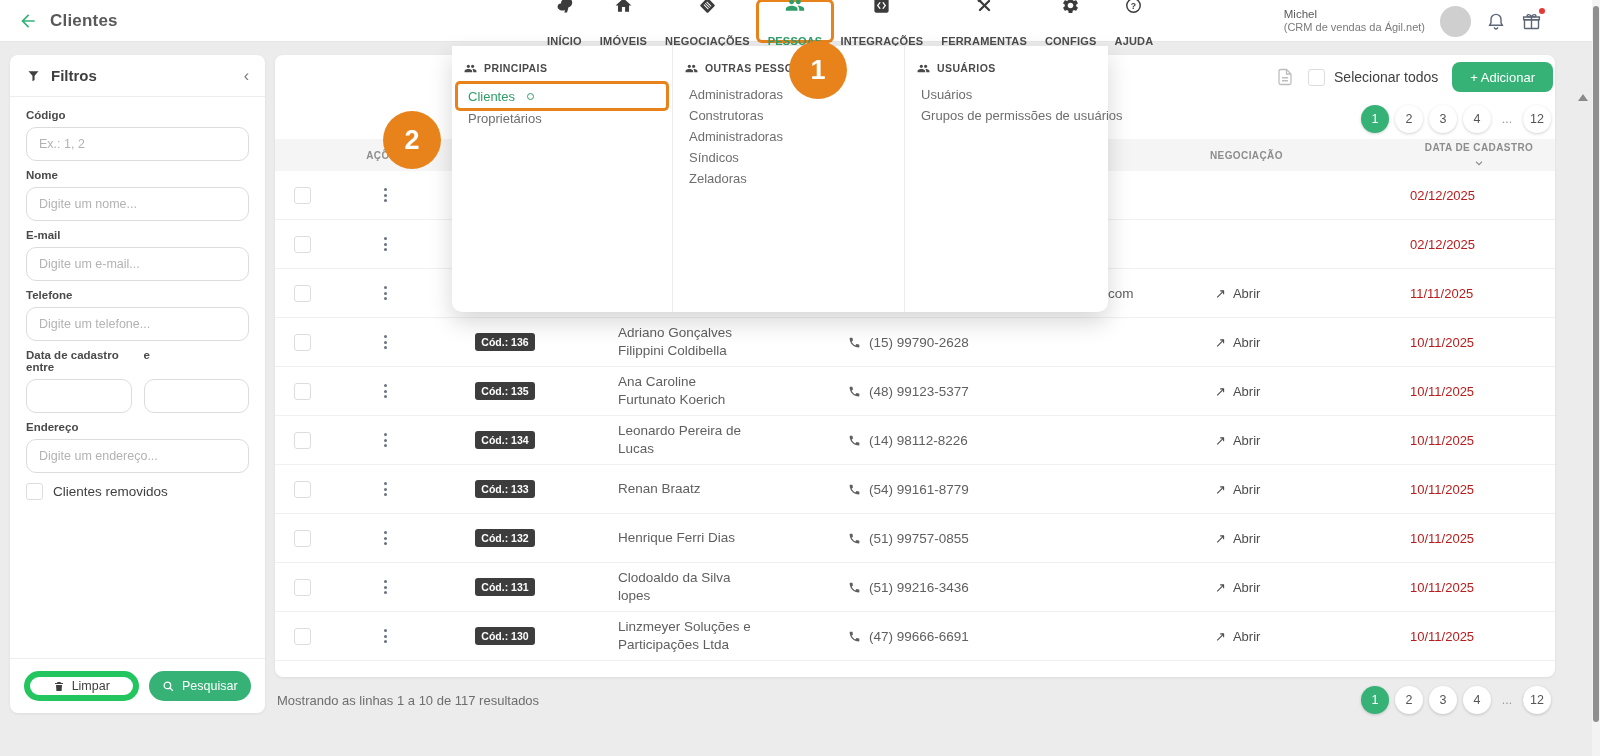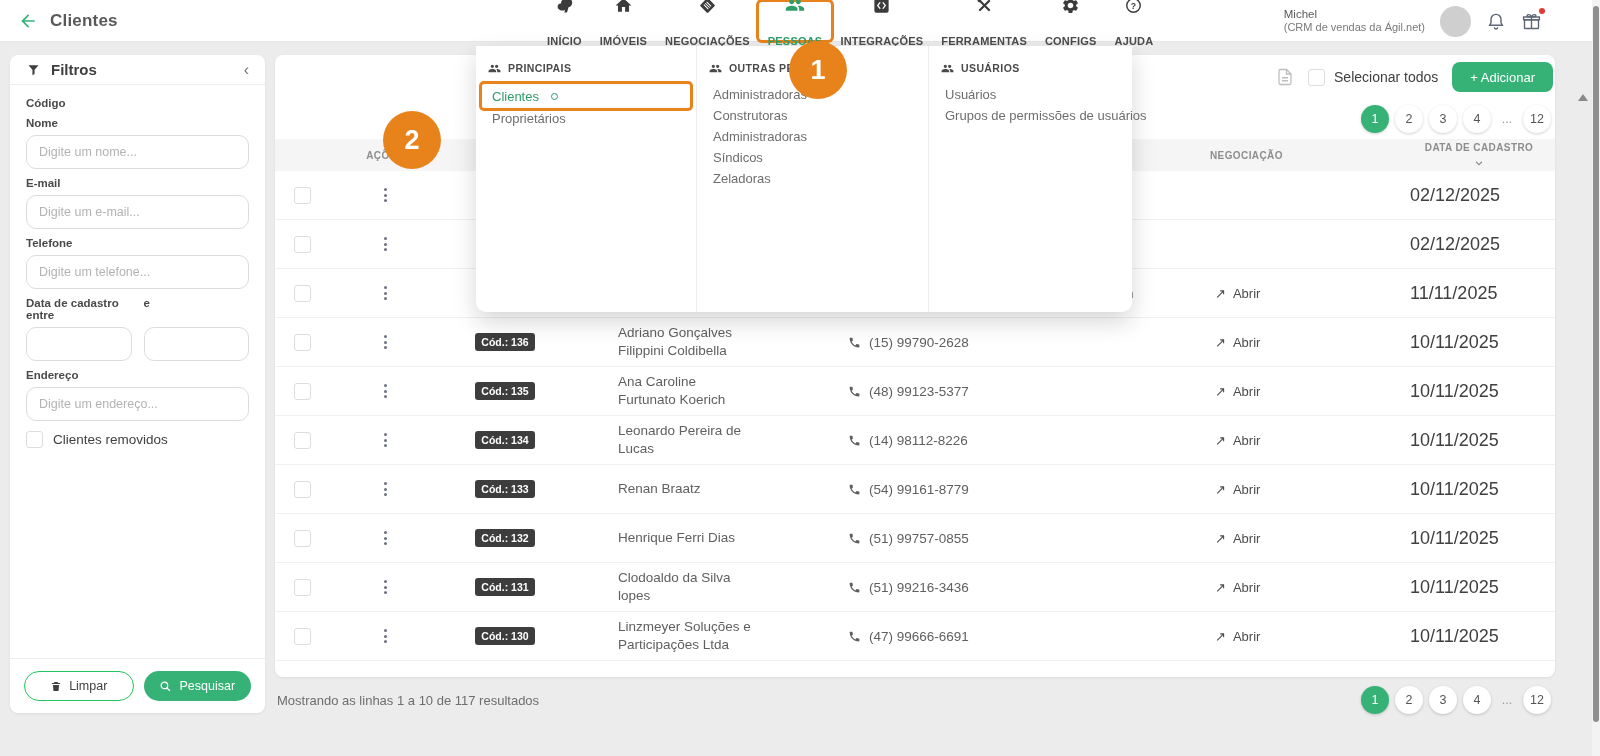--- a/index.html
+++ b/index.html
@@ -27,36 +27,36 @@
   .tb-user{position:absolute;right:58px;top:0;height:42px;display:flex;align-items:center;gap:15px;}
   .uname{text-align:left;line-height:1.25;}
   .uname .un{font-size:11.5px;color:#5a5a5a;}
   .uname .usub{font-size:11px;color:#7a7a7a;}
   .avatar{width:31px;height:31px;border-radius:50%;background:#cfcfcf;}
   .tb-ic{color:#5d6675;position:relative;cursor:pointer;}
   .gift-dot{position:absolute;right:-3px;top:-3px;width:6px;height:6px;border-radius:50%;background:#e53935;}
 
   
   .filters-card{position:absolute;left:10px;top:55px;width:255px;height:658px;background:#fff;border-radius:8px;box-shadow:0 1px 3px rgba(0,0,0,.07);display:flex;flex-direction:column;z-index:2;}
-  .f-head{height:30px;display:flex;align-items:center;gap:10px;padding:0 16px;border-bottom:1px solid var(--line);}
+  .f-head{height:42px;display:flex;align-items:center;gap:10px;padding:0 16px;border-bottom:1px solid var(--line);}
   .f-title{font-size:15px;font-weight:700;color:#3f3f3f;flex:1;}
   .f-collapse{font-size:16px;color:#777;cursor:pointer;}
   .f-body{flex:1;padding:12px 16px 0 16px;}
   .fgroup{margin-bottom:8px;}
   .flabel{font-size:11.5px;font-weight:700;color:#4a4a4a;margin-bottom:6px;display:block;}
   .finput{width:100%;height:34px;border:1px solid #dcdcdc;border-radius:10px;padding:0 12px;font-size:12.5px;color:#555;font-family:"Liberation Sans",sans-serif;outline:none;background:#fff;}
   .finput::placeholder{color:#b3b3b3;}
   .daterow{display:flex;gap:12px;}
   .daterow .col{flex:1;}
   .chkrow{display:flex;align-items:center;gap:10px;margin-top:10px;cursor:pointer;}
   .chk{width:17px;height:17px;border:1.5px solid #ddd;border-radius:3px;background:#fff;flex:none;}
   .chklabel{font-size:13.5px;color:#3f3f3f;}
   .f-foot{border-top:1px solid var(--line);padding:12px 14px;display:flex;gap:10px;}
   .btn{height:30px;border-radius:16px;display:flex;align-items:center;justify-content:center;gap:7px;font-size:12.5px;cursor:pointer;flex:1;}
-  .btn-clear{background:#fff;border:1px solid #22c55e;color:#3f3f3f;}
+  .btn-clear{background:#fff;border:6px solid #22c55e;color:#3f3f3f;}
   .btn-search{background:var(--green);border:none;color:#fff;}
 
   
   .main-col{position:absolute;left:275px;top:55px;width:1280px;z-index:1;}
   .table-card{background:#fff;border-radius:8px;box-shadow:0 1px 3px rgba(0,0,0,.07);height:622px;overflow:hidden;}
   .controls{height:44px;display:flex;align-items:center;justify-content:flex-end;gap:14px;padding:0 2px;}
   .doc-ic{color:#bdbdbd;}
   .selall{display:flex;align-items:center;gap:9px;cursor:pointer;}
   .selall .chklabel{font-size:14px;color:#3f3f3f;}
   .btn-add{height:30px;padding:0 18px;border-radius:8px;background:var(--green);color:#fff;font-size:13px;display:flex;align-items:center;border:none;cursor:pointer;font-family:"Liberation Sans",sans-serif;}
@@ -77,27 +77,27 @@
   .kebab i{width:3px;height:3px;border-radius:50%;background:#6b7280;}
   .c-code{display:flex;justify-content:center;}
   .badge{background:#3d3d3d;color:#fff;font-size:10.5px;font-weight:700;padding:3px 6px;border-radius:3px;white-space:nowrap;}
   .c-name{padding-left:48px;}
   .c-name span{display:inline-block;max-width:138px;line-height:1.35;}
   .c-phone{padding-left:28px;display:flex;align-items:center;gap:8px;}
   .c-phone .pic{color:#5f5f5f;}
   .c-email{padding-left:58px;font-size:13.5px;color:#5f5f5f;}
   .c-open{display:flex;align-items:center;gap:7px;padding-left:5px;cursor:pointer;font-size:13px;color:#4c4c4c;}
   .c-open .arr{font-size:13px;color:#4c4c4c;}
-  .c-date{padding-left:45px;font-size:18px;color:#404040;}
+  .c-date{padding-left:45px;font-size:13px;color:#b91c1c;}
   .footrow{margin-top:8px;display:flex;align-items:center;justify-content:space-between;padding-left:2px;}
   .summary{font-size:13px;color:#6e6e6e;}
   .footrow .pagerow{height:30px;}
 
   
-  .menu-panel{position:absolute;left:476px;top:46px;width:656px;height:266px;background:#fff;border-radius:0 0 10px 10px;box-shadow:0 10px 24px rgba(0,0,0,.16);display:flex;z-index:40;}
+  .menu-panel{position:absolute;left:452px;top:46px;width:656px;height:266px;background:#fff;border-radius:0 0 10px 10px;box-shadow:0 10px 24px rgba(0,0,0,.16);display:flex;z-index:40;}
   .menu-col{padding-top:14px;}
   .mc1{width:220px;}
   .mc2{width:232px;border-left:1px solid #ececec;}
   .mc3{width:204px;border-left:1px solid #ececec;}
   .menu-head{display:flex;align-items:center;gap:7px;padding:0 12px;font-size:10.5px;font-weight:700;color:#4a4a4a;letter-spacing:.4px;height:16px;}
   .menu-head .mic{color:#4a4a4a;}
   .menu-item{height:21px;display:flex;align-items:center;padding:0 16px;font-size:13px;color:#6e6e6e;cursor:pointer;white-space:nowrap;}
   .menu-item.first{margin-top:8px;}
   .menu-item.selected{color:var(--green-dark);height:24px;}
   .menu-item.annotated{box-shadow:0 0 0 3px var(--orange);border-radius:2px;margin-left:6px;margin-right:6px;padding-left:10px;}
@@ -232,20 +232,21 @@
         <svg width="15" height="15" viewBox="0 0 24 24" fill="#3f3f3f">
             <path d="M4 5h16l-6.3 7.5V19l-3.4 2v-8.5z"></path>
           </svg>
       </span>
       <span class="f-title">Filtros</span>
       <span class="f-collapse">‹</span>
     </div>
     <div class="f-body">
       <div class="fgroup">
         <label class="flabel">Código</label>
+        <input class="finput" type="text" placeholder="Ex.: 1, 2" style="">
       </div>
       <div class="fgroup">
         <label class="flabel">Nome</label>
         <input class="finput" type="text" placeholder="Digite um nome..." style="">
       </div>
       <div class="fgroup">
         <label class="flabel">E-mail</label>
         <input class="finput" type="text" placeholder="Digite um e-mail..." style="">
       </div>
       <div class="fgroup">

